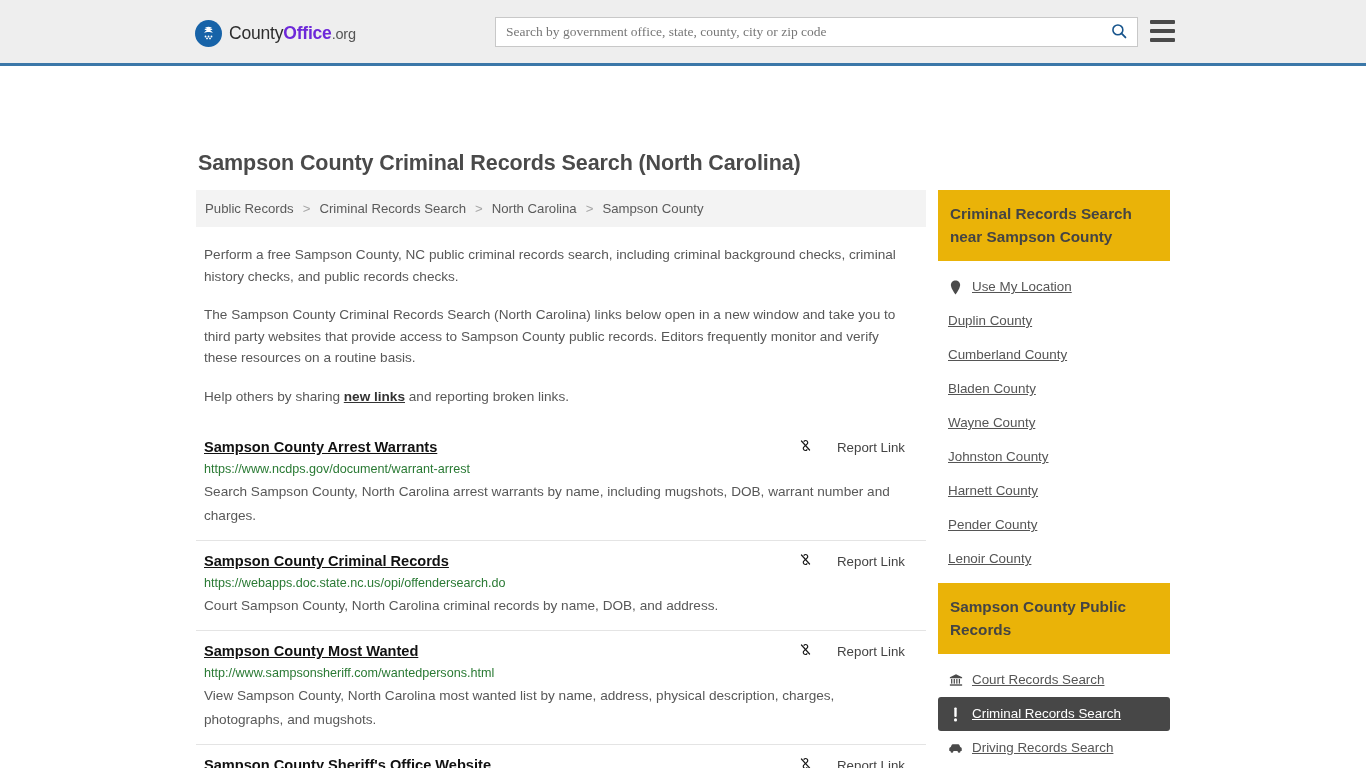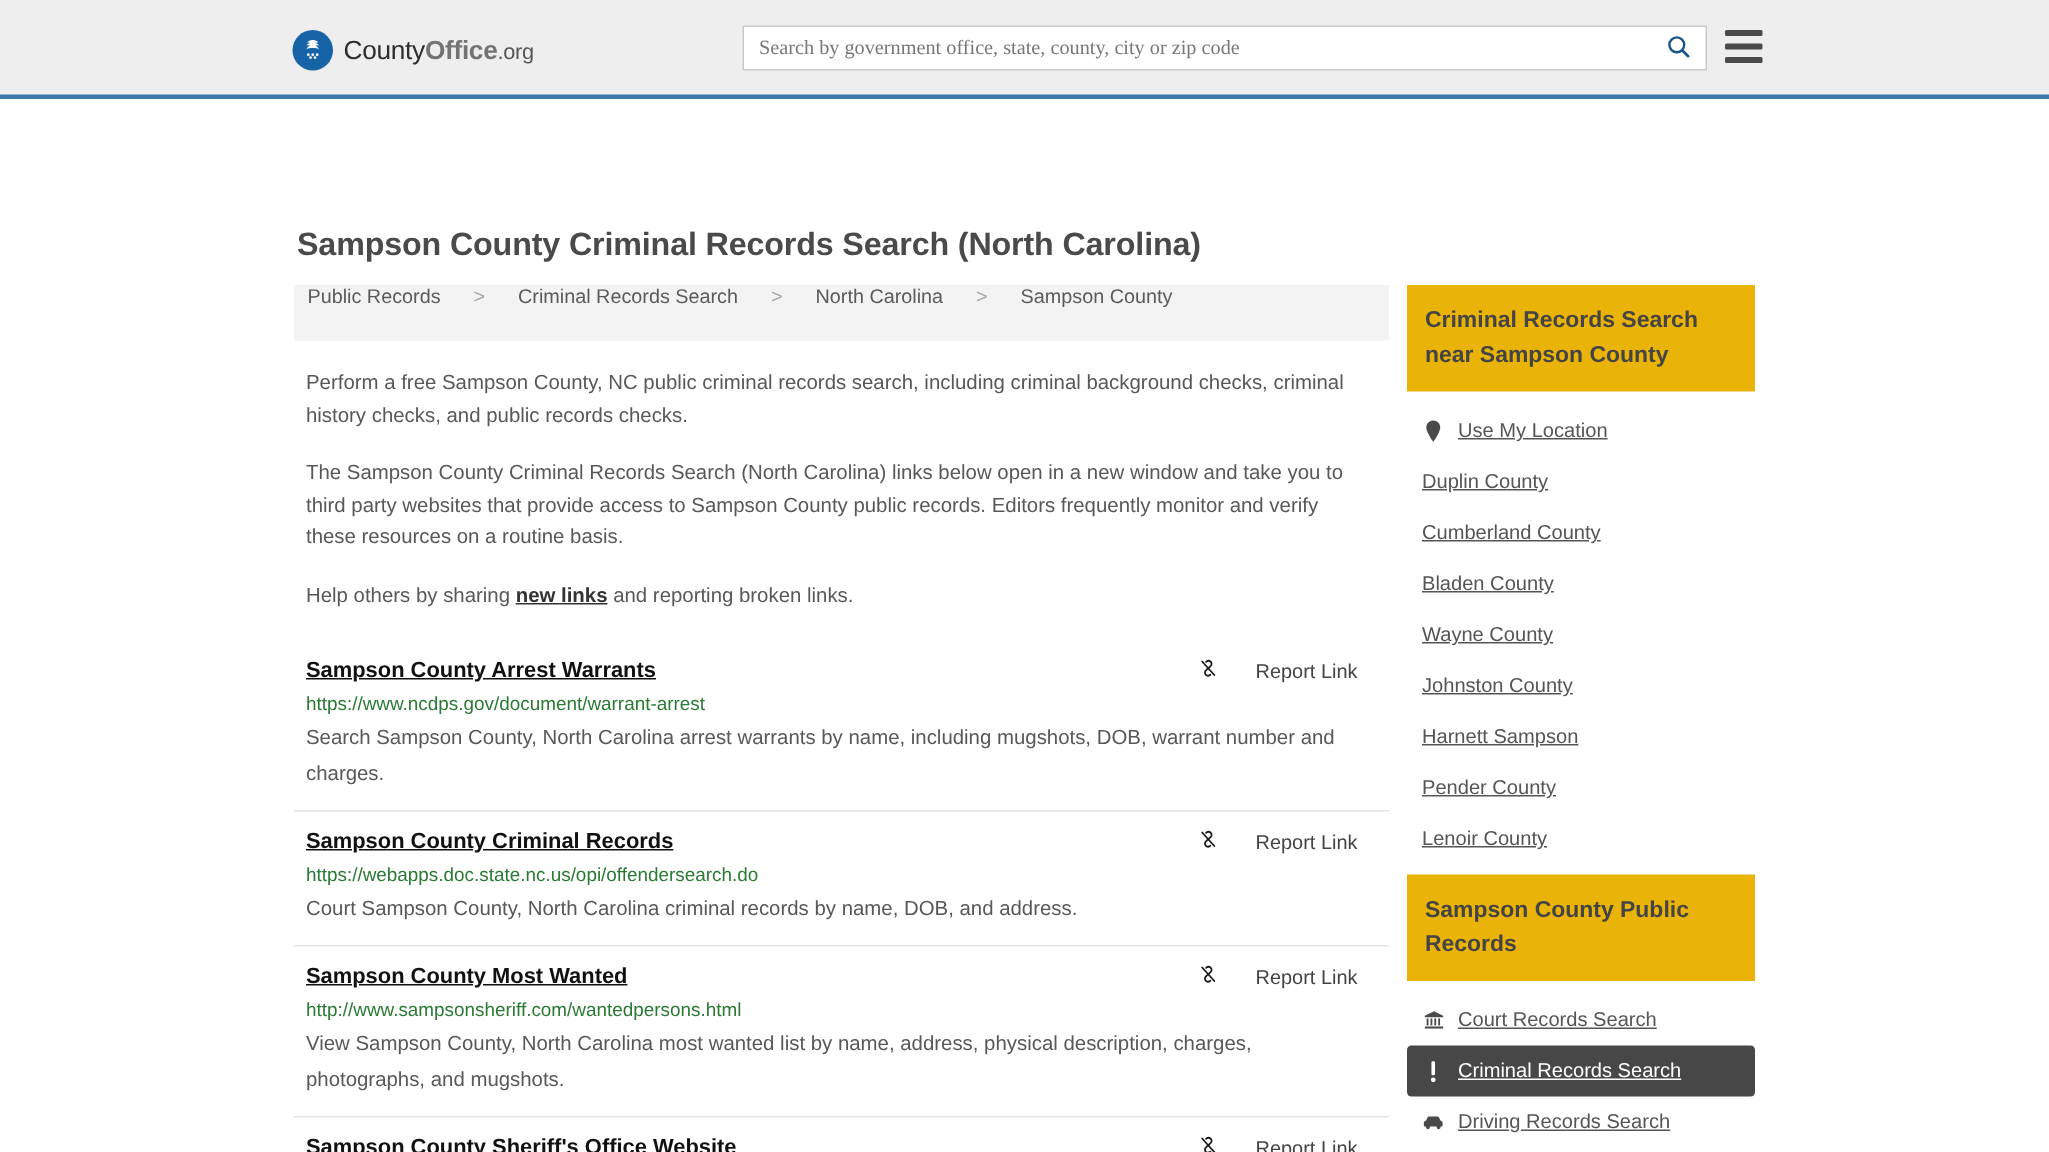--- a/index.html
+++ b/index.html
@@ -37,21 +37,21 @@
     align-items: center; justify-content: center;
     flex: none;
   }
   .brand-text {
     font-size: 17.5px;
     letter-spacing: -0.2px;
     color: #2d2d2d;
     white-space: nowrap;
     font-family: "Liberation Sans", sans-serif;
   }
-  .brand-text .b-office { color: #737373; font-weight: bold; text-align: right; }
+  .brand-text .b-office { color: #6d28d9; font-weight: bold; text-align: right; }
   .brand-text .b-county { color: #2d2d2d; }
   .brand-text .b-org { color: #555; font-size: 14.5px; }
 
   .search-wrap {
     position: absolute;
     left: 495px; top: 17px;
     width: 643px; height: 30px;
     background: #ffffff;
     border: 1px solid #c8c8c8;
     display: flex;
@@ -112,24 +112,25 @@
   .content-col {
     position: absolute;
     left: 196px; top: 124px;
     width: 730px;
   }
 
   .breadcrumb {
     background: #f3f3f3;
     height: 37px;
     display: flex;
+    align-items: center;
     padding: 0 9px;
     font-size: 13.2px;
     color: #666;
-    gap: 16px;
+    gap: 3px;
   }
   .breadcrumb a {
     color: #5a5a5a;
     text-decoration: none;
   }
   .breadcrumb .sep {
     color: #a5a5a5;
     padding: 0 6px;
   }
 
@@ -395,21 +396,21 @@
         <div class="side-item plain">
           <span class="lbl">Bladen County</span>
         </div>
         <div class="side-item plain">
           <span class="lbl">Wayne County</span>
         </div>
         <div class="side-item plain">
           <span class="lbl">Johnston County</span>
         </div>
         <div class="side-item plain">
-          <span class="lbl">Harnett Sampson</span>
+          <span class="lbl">Harnett County</span>
         </div>
         <div class="side-item plain">
           <span class="lbl">Pender County</span>
         </div>
         <div class="side-item plain">
           <span class="lbl">Lenoir County</span>
         </div>
       </div>
     </div>
 

